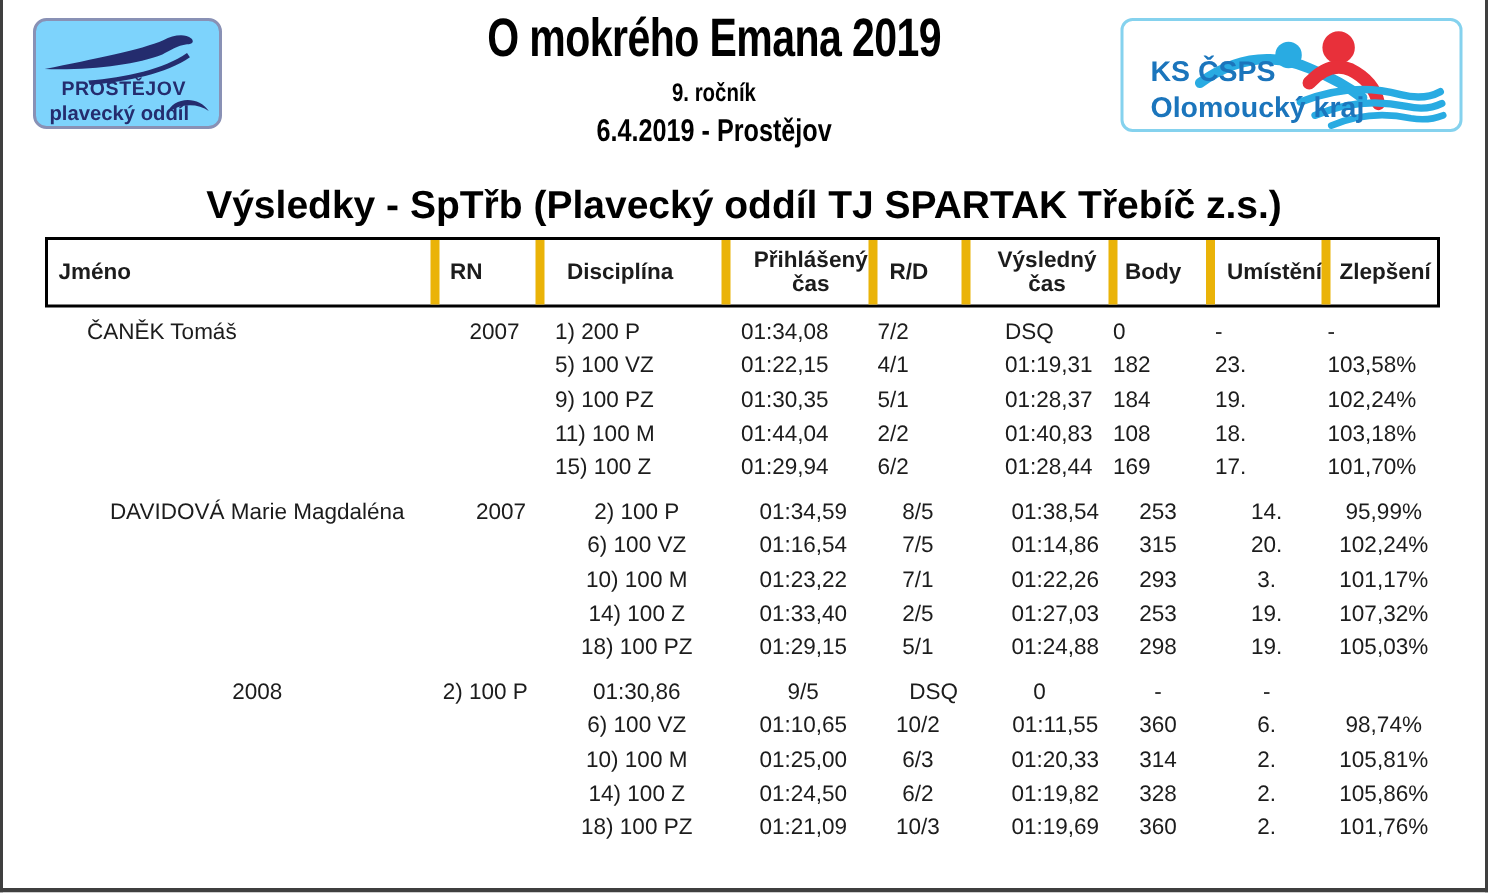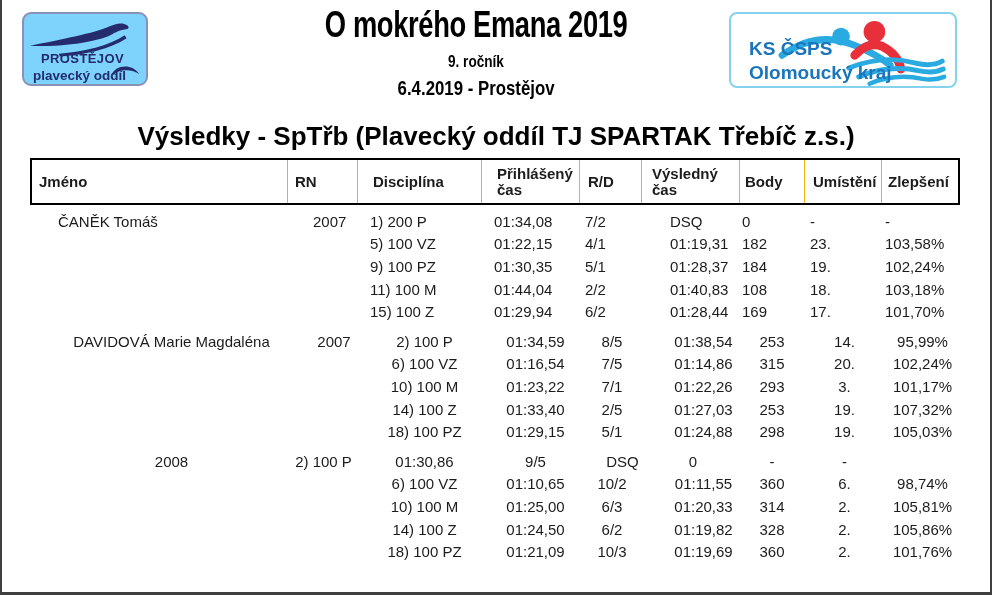--- a/index.html
+++ b/index.html
@@ -33,21 +33,21 @@
     position:absolute;left:17px;top:37px;
     font-size:13px;font-weight:bold;color:var(--navy);letter-spacing:.4px;
   }
   .logo-left .l2{
     position:absolute;left:9px;top:54px;
     font-size:13.5px;font-weight:bold;color:var(--navy);
   }
   .fill-navy{fill:var(--navy);}
 
   .logo-right{
-    position:absolute;left:727px;top:12px;width:228px;height:76px;
+    position:absolute;left:745px;top:12px;width:228px;height:76px;
     border:2px solid #85d2ee;border-radius:8px;background:#fff;
   }
   .logo-right svg{position:absolute;inset:0;}
   .logo-right .l1{
     position:absolute;left:18px;top:24px;
     font-size:19px;font-weight:bold;color:var(--brand-blue);
   }
   .logo-right .l2{
     position:absolute;left:18px;top:48px;
     font-size:19px;font-weight:bold;color:var(--brand-blue);
@@ -87,21 +87,21 @@
   .results-table{position:absolute;top:158px;left:28px;width:930px;}
   .grid{
     display:grid;
     grid-template-columns:255px 70px 124px 98px 62px 98px 65px 77px 81px;
   }
   .thead{
     height:47px;border:2px solid #000;align-items:center;
     font-weight:bold;font-size:15px;line-height:16px;
   }
   .thead .th{height:100%;display:flex;align-items:center;}
-  .thead .th + .th{border-left:1px solid #eab308;}
+  .thead .th + .th{border-left:6px solid #eab308;text-align:center;}
   .tbody{padding-top:5px;}
   .group + .group{margin-top:7px;text-align:center;}
   .trow{height:22.6px;align-items:center;font-size:15px;white-space:nowrap;}
   
   .grid > :nth-child(1){padding-left:7px;}
   .grid > :nth-child(2){padding-left:7px;}
   .grid > :nth-child(3){padding-left:15px;}
   .grid > :nth-child(4){padding-left:15px;}
   .grid > :nth-child(5){padding-left:8px;}
   .grid > :nth-child(6){padding-left:10px;}

